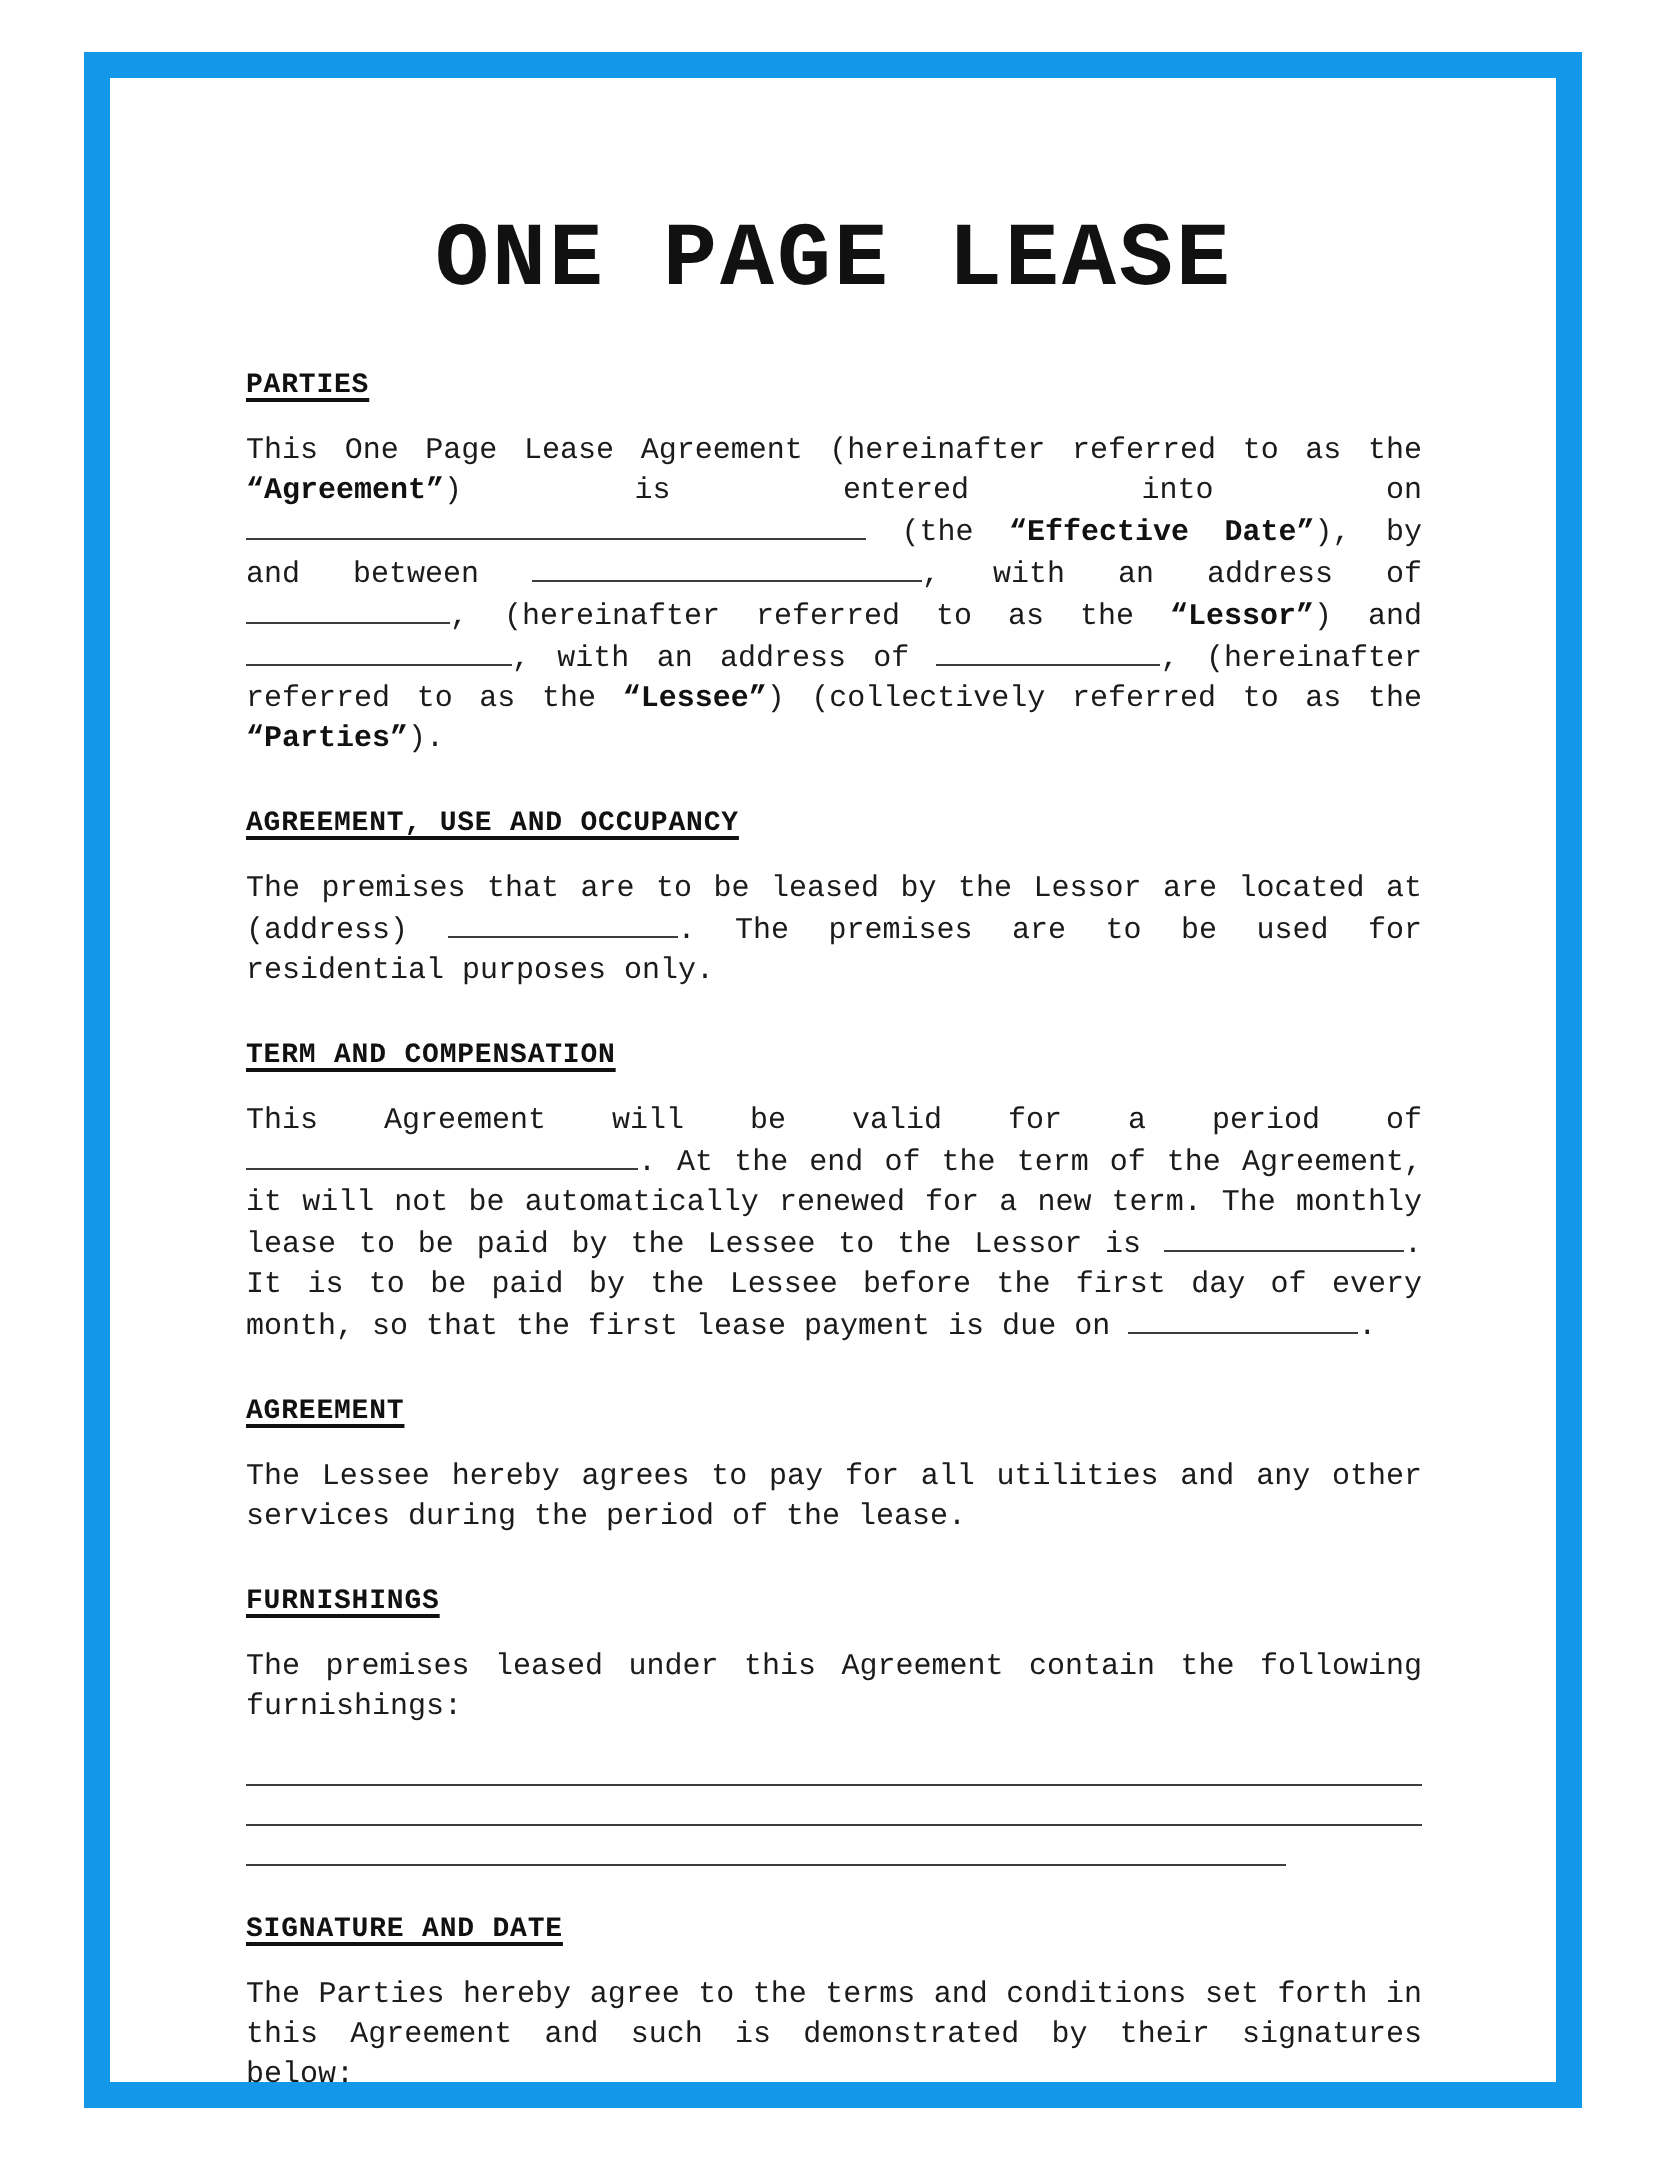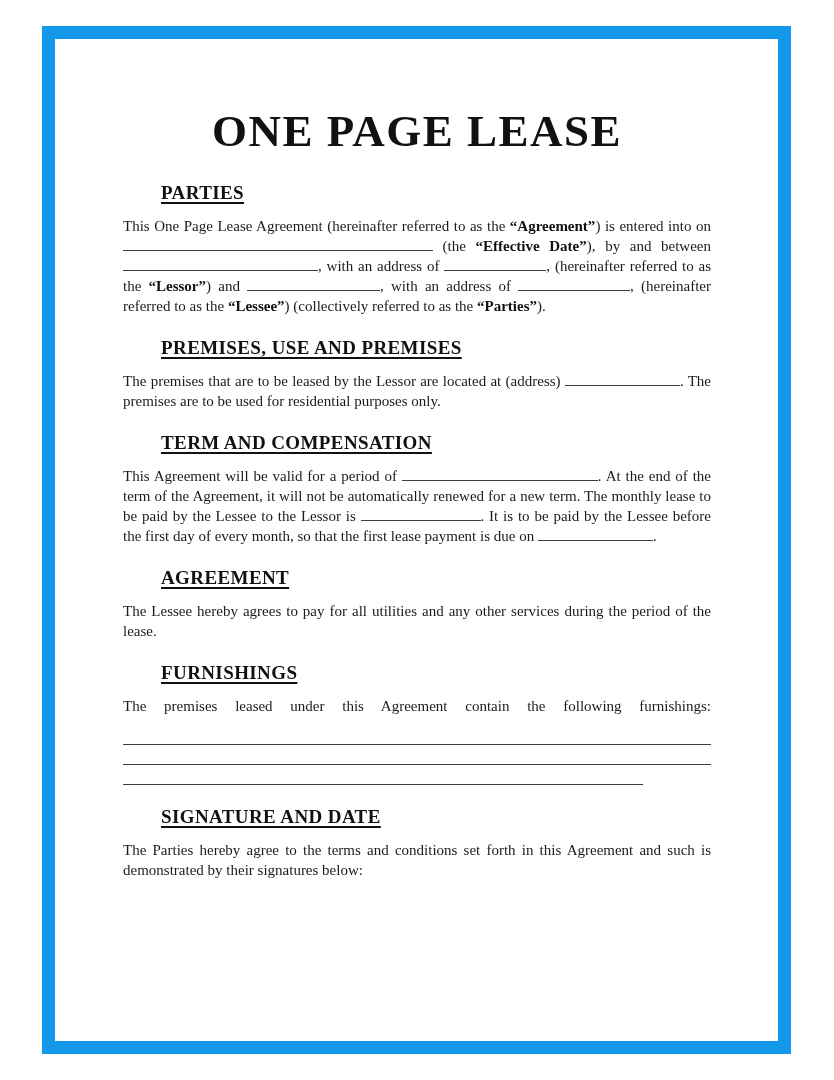--- a/index.html
+++ b/index.html
@@ -6,20 +6,21 @@
   html, body { background: #ffffff; }
   body { font-family: "Liberation Serif", "DejaVu Serif", serif; }
 
   .page {
     position: relative;
     width: 802px;
     height: 1080px;
     margin: 0 auto;
     background: #ffffff;
     overflow: hidden;
+    font-family: Liberation Mono, monospace;
   }
 
   .border-frame {
     position: absolute;
     top: 26px; left: 26px; right: 27px; bottom: 26px;
     border-style: solid;
     border-width: 13px;
     pointer-events: none;
   }
 
@@ -35,30 +36,29 @@
     font-weight: bold;
     font-size: 45px;
     line-height: 56px;
     letter-spacing: 1.5px;
     color: #111111;
     margin-bottom: 24px;
   }
 
   .section-heading {
     font-weight: bold;
-    font-size: 19px;
+    font-size: 14px;
     line-height: 20px;
     letter-spacing: 0.4px;
     text-decoration: underline;
     text-underline-offset: 3px;
     text-decoration-thickness: 1.5px;
     margin-top: 22px;
     margin-bottom: 13px;
     color: #111111;
-    margin-left: 38px;
   }
 
   .para {
     font-size: 15px;
     line-height: 20px;
     text-align: justify;
     color: #1b1b1b;
   }
 
   .para.justify-last { text-align-last: justify; }
@@ -83,21 +83,21 @@
 
 <div class="page">
   <div class="border-frame" style="border-color: rgb(18, 151, 233);"></div>
   <div class="content">
     <h1 class="doc-title">
       <span>ONE PAGE LEASE</span><br>
     </h1>
     <div id="sections">
         <div class="section-heading">PARTIES</div>
         <p class="para"><span>This One Page Lease Agreement (hereinafter referred to as the </span><b>“Agreement”</b><span>) is entered into on </span><span class="blank" style="width: 310px;"></span><span> (the </span><b>“Effective Date”</b><span>), by and between </span><span class="blank" style="width: 195px;"></span><span>, with an address of </span><span class="blank" style="width: 102px;"></span><span>, (hereinafter referred to as the </span><b>“Lessor”</b><span>) and </span><span class="blank" style="width: 133px;"></span><span>, with an address of </span><span class="blank" style="width: 112px;"></span><span>, (hereinafter referred to as the </span><b>“Lessee”</b><span>) (collectively referred to as the </span><b>“Parties”</b><span>).</span></p>
-        <div class="section-heading">PREMISES, USE AND PREMISES</div>
+        <div class="section-heading">AGREEMENT, USE AND OCCUPANCY</div>
         <p class="para"><span>The premises that are to be leased by the Lessor are located at (address) </span><span class="blank" style="width: 115px;"></span><span>. The premises are to be used for residential purposes only.</span></p>
         <div class="section-heading">TERM AND COMPENSATION</div>
         <p class="para"><span>This Agreement will be valid for a period of </span><span class="blank" style="width: 196px;"></span><span>. At the end of the term of the Agreement, it will not be automatically renewed for a new term. The monthly lease to be paid by the Lessee to the Lessor is </span><span class="blank" style="width: 120px;"></span><span>. It is to be paid by the Lessee before the first day of every month, so that the first lease payment is due on </span><span class="blank" style="width: 115px;"></span><span>.</span></p>
         <div class="section-heading">AGREEMENT</div>
         <p class="para"><span>The Lessee hereby agrees to pay for all utilities and any other services during the period of the lease.</span></p>
         <div class="section-heading">FURNISHINGS</div>
         <p class="para justify-last"><span>The premises leased under this Agreement contain the following furnishings:</span></p>
         <div class="blank-line first" style="width: 100%;"></div>
         <div class="blank-line" style="width: 100%;"></div>
         <div class="blank-line" style="width: 88.5%;"></div>

